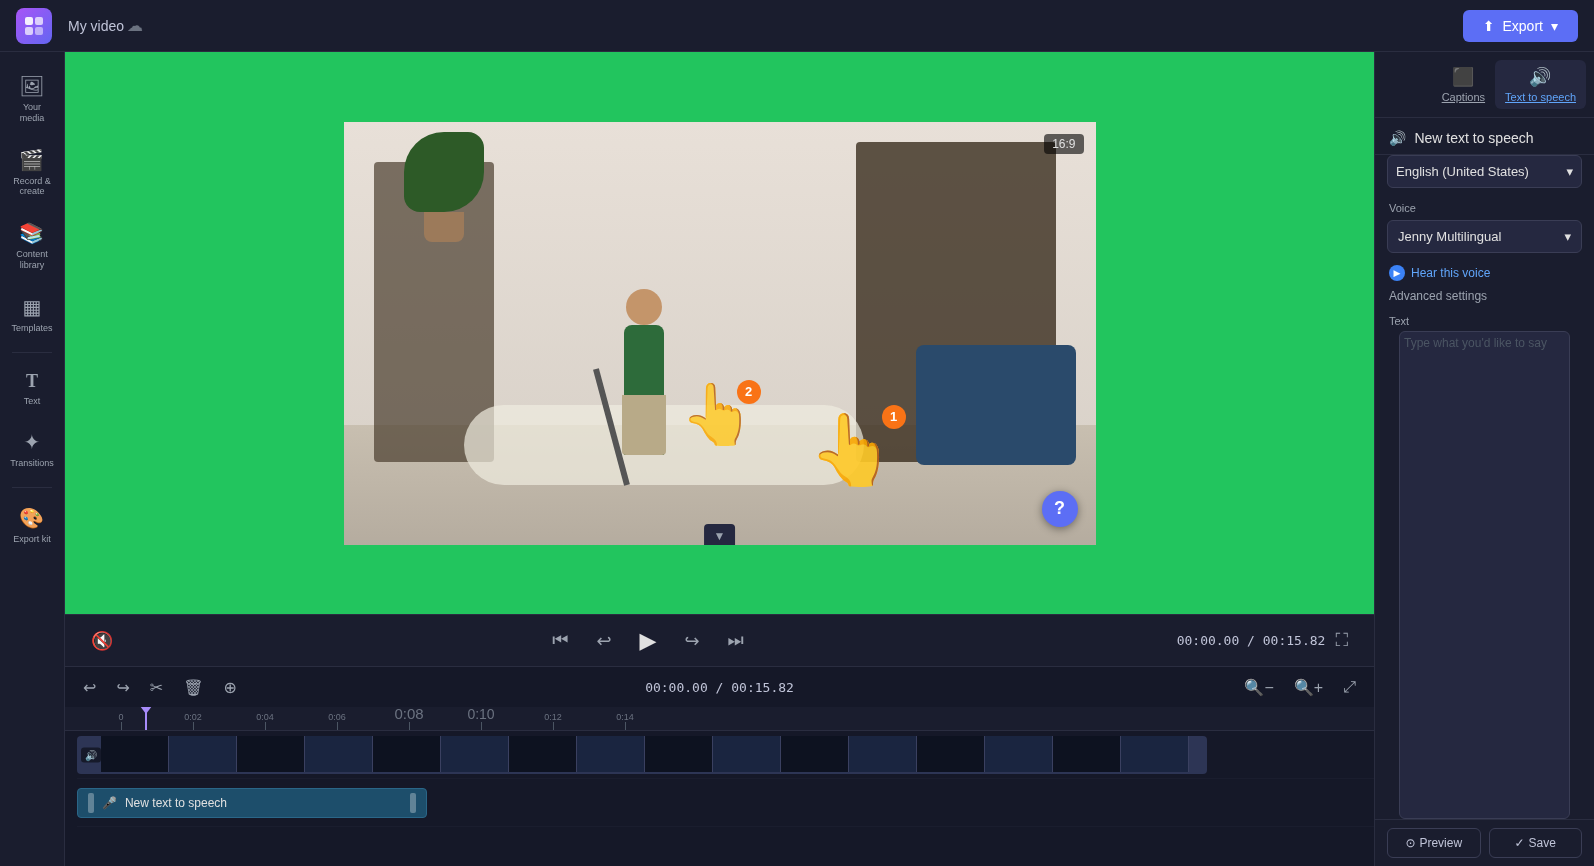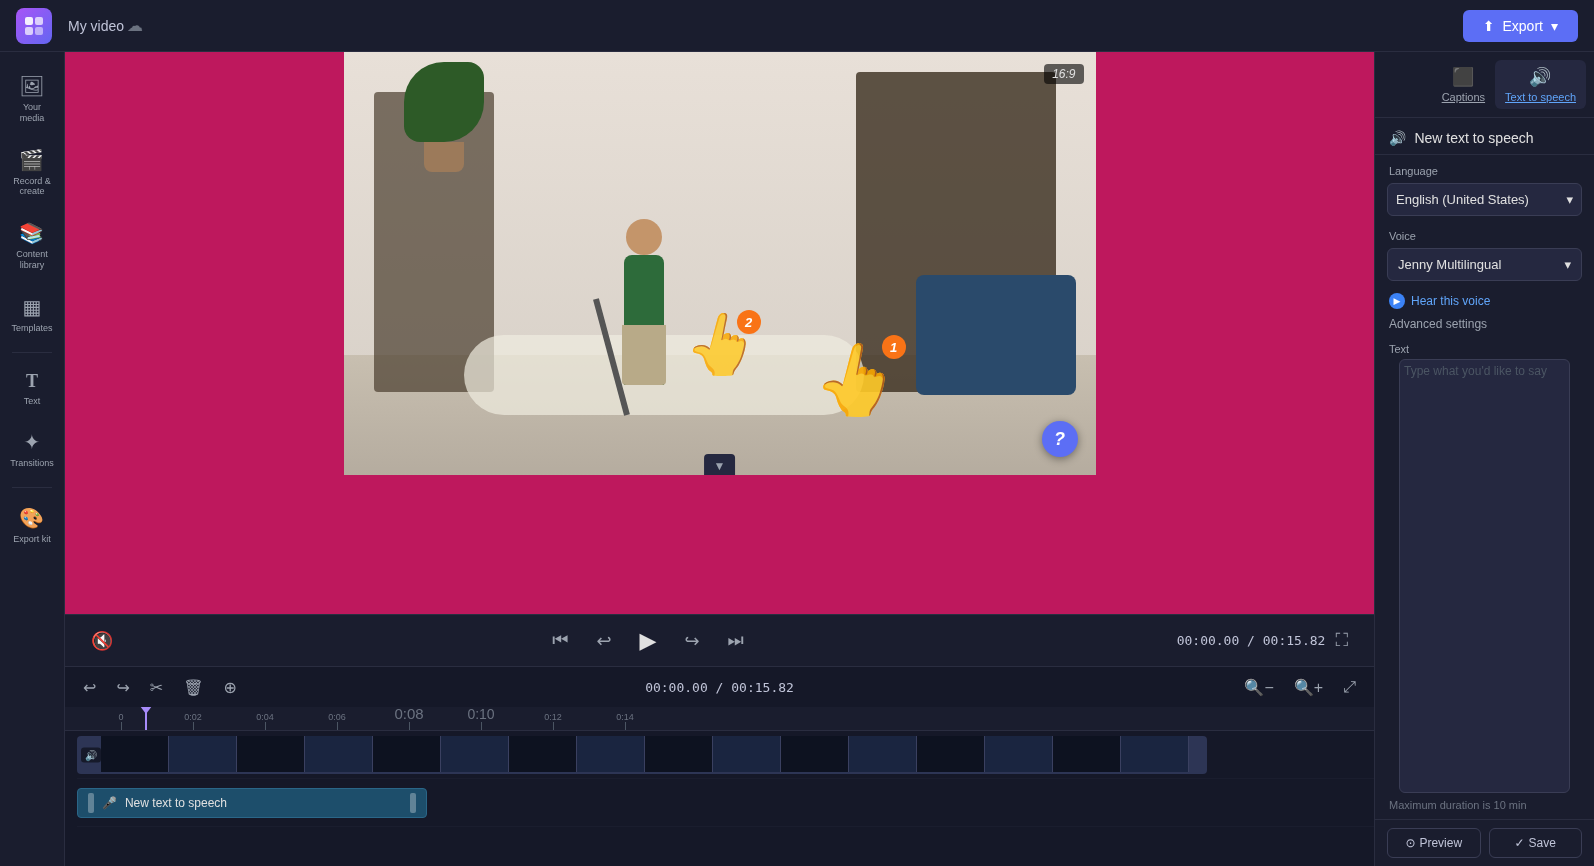--- a/index.html
+++ b/index.html
@@ -101,27 +101,26 @@
     .center-area {
       flex: 1;
       display: flex;
       flex-direction: column;
       overflow: hidden;
     }
 
     
     .video-preview {
       flex: 1;
-      background: #be185d;
-      display: flex;
-      align-items: flex-start;
+      background: #22c55e;
+      display: flex;
+      align-items: center;
       justify-content: center;
       position: relative;
       min-height: 0;
-      font-style: italic;
     }
     .aspect-badge {
       position: absolute;
       top: 12px;
       right: 12px;
       background: rgba(0,0,0,0.6);
       color: #e0e0e0;
       font-size: 12px;
       padding: 3px 8px;
       border-radius: 4px;
@@ -855,21 +854,20 @@
       </div>
     </div>
 
     <div class="tts-panel">
 
       <div class="tts-panel-header">
         <span style="font-size:14px; color:#9ca3af;">🔊</span>
         <span class="tts-panel-title">New text to speech</span>
       </div>
 
-      <div class="tts-section-label">Language</div>
       <div class="language-select">
         <span>English (United States)</span>
         <span>▾</span>
       </div>
 
       <div class="voice-section-label">Voice</div>
       <div class="voice-select">
         <span>Jenny Multilingual</span>
         <span>▾</span>
       </div>
@@ -883,21 +881,20 @@
         <span>Advanced settings</span>
       </div>
 
       <div class="tts-text-section">
         <div class="text-section-label">Text</div>
         <div class="text-area-wrap">
           <textarea class="text-input-area" placeholder="Type what you'd like to say" style=""></textarea>
         </div>
       </div>
 
-      <div class="max-duration-note">Maximum duration is 10 min</div>
 
       <div class="panel-actions">
         <button class="preview-btn">
           <span>⊙</span>
           <span>Preview</span>
         </button>
         <button class="save-btn">
           <span>✓</span>
           <span>Save</span>
         </button>

